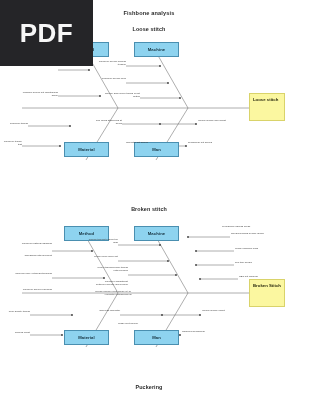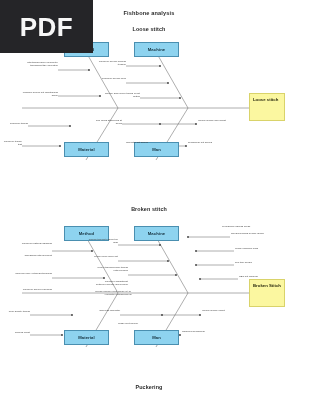--- a/index.html
+++ b/index.html
@@ -7,21 +7,21 @@
     width:298px;height:396px;
     background:#ffffff;
     font-family:"Liberation Sans", sans-serif;
     overflow:hidden;position:relative;
     -webkit-font-smoothing:antialiased;
   }
   .page{position:absolute;inset:0;background:#fff;}
 
   
   .pdf-badge{
-    position:absolute;left:0;top:0;width:93px;height:53px;
+    position:absolute;left:0;top:0;width:93px;height:66px;
     background:#252528;z-index:50;
     display:flex;align-items:center;justify-content:center;
   }
   .pdf-badge .txt{
     color:#f7f7f7;font-size:26px;font-weight:bold;
     letter-spacing:0.5px;line-height:1;
     font-family:"Liberation Sans", sans-serif;
   }
 
   

